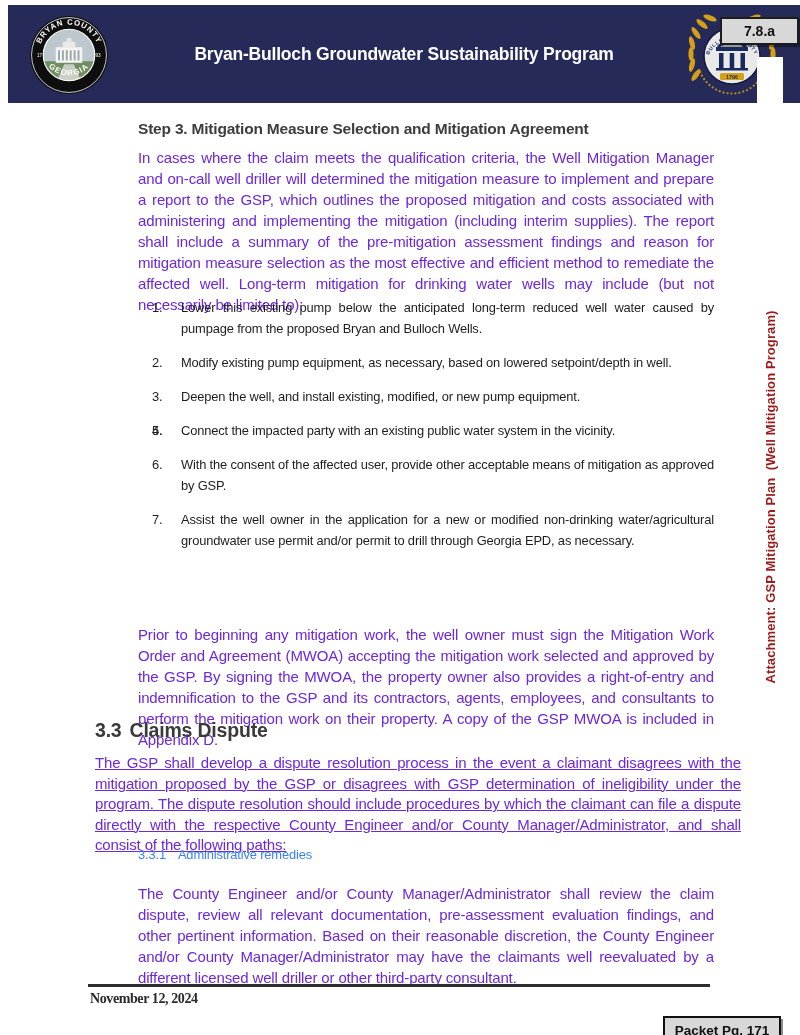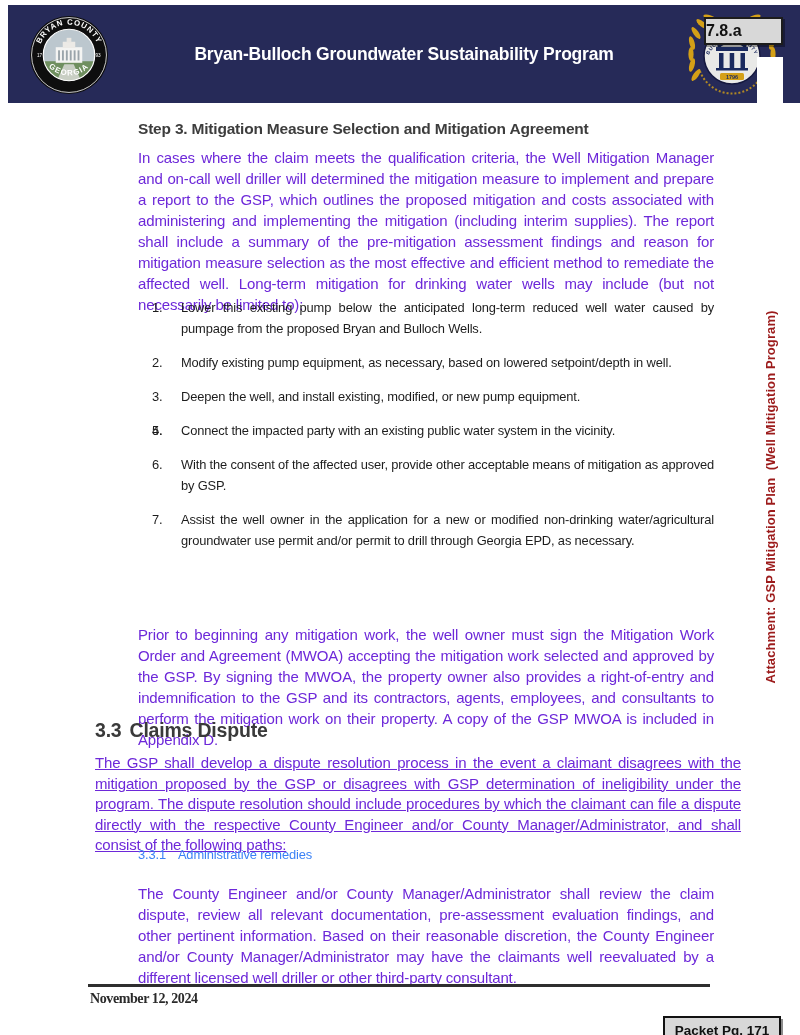--- a/index.html
+++ b/index.html
@@ -7,23 +7,23 @@
     width:800px;height:1035px;position:relative;background:#ffffff;
     font-family:"Liberation Sans", sans-serif;color:#1d1d1d;overflow:hidden;
   }
   .abs{position:absolute;}
   
   .header{left:8px;top:5px;width:792px;height:98px;background:#262a58;overflow:hidden;}
   .header-title{left:0;top:39px;width:792px;text-align:center;color:#ffffff;
     font-size:17.5px;font-weight:bold;letter-spacing:-0.2px;}
   .seal-left{left:22px;top:11px;width:78px;height:78px;}
   .seal-right{left:674px;top:4px;width:100px;height:100px;}
-  .ref-box{left:704px;top:17px;width:75px;height:24px;background:#d8d8d8;
-    border:2.5px solid #1c1c1c;z-index:6;display:flex;align-items:center;justify-content:flex-start;
-    font-size:16px;font-weight:bold;color:#111;box-shadow:2px 2px 0 rgba(0,0,0,0.35);}
+  .ref-box{left:720px;top:17px;width:75px;height:24px;background:#d8d8d8;
+    border:2.5px solid #1c1c1c;z-index:6;display:flex;align-items:center;justify-content:center;
+    font-size:14px;font-weight:bold;color:#111;box-shadow:2px 2px 0 rgba(0,0,0,0.35);}
   .white-notch{left:757px;top:57px;width:26px;height:46px;background:#ffffff;z-index:5;}
   
   .h-step3{left:138px;top:120px;width:585px;font-size:15.5px;font-weight:bold;color:#3d3d3d;letter-spacing:-0.2px;}
   .para{font-size:15px;line-height:21px;text-align:justify;color:#6d28d9;letter-spacing:-0.15px;}
   .p-intro{left:138px;top:147px;width:576px;}
   .num-list{left:152px;top:297px;width:562px;list-style:none;margin:0;padding:0;}
   .num-list li{position:relative;padding-left:29px;margin-bottom:13px;
     font-size:12.9px;line-height:21px;text-align:justify;letter-spacing:-0.15px;}
   .num-list .li-num{position:absolute;left:0;top:0;}
   .p-closing{left:138px;top:624px;width:576px;}

